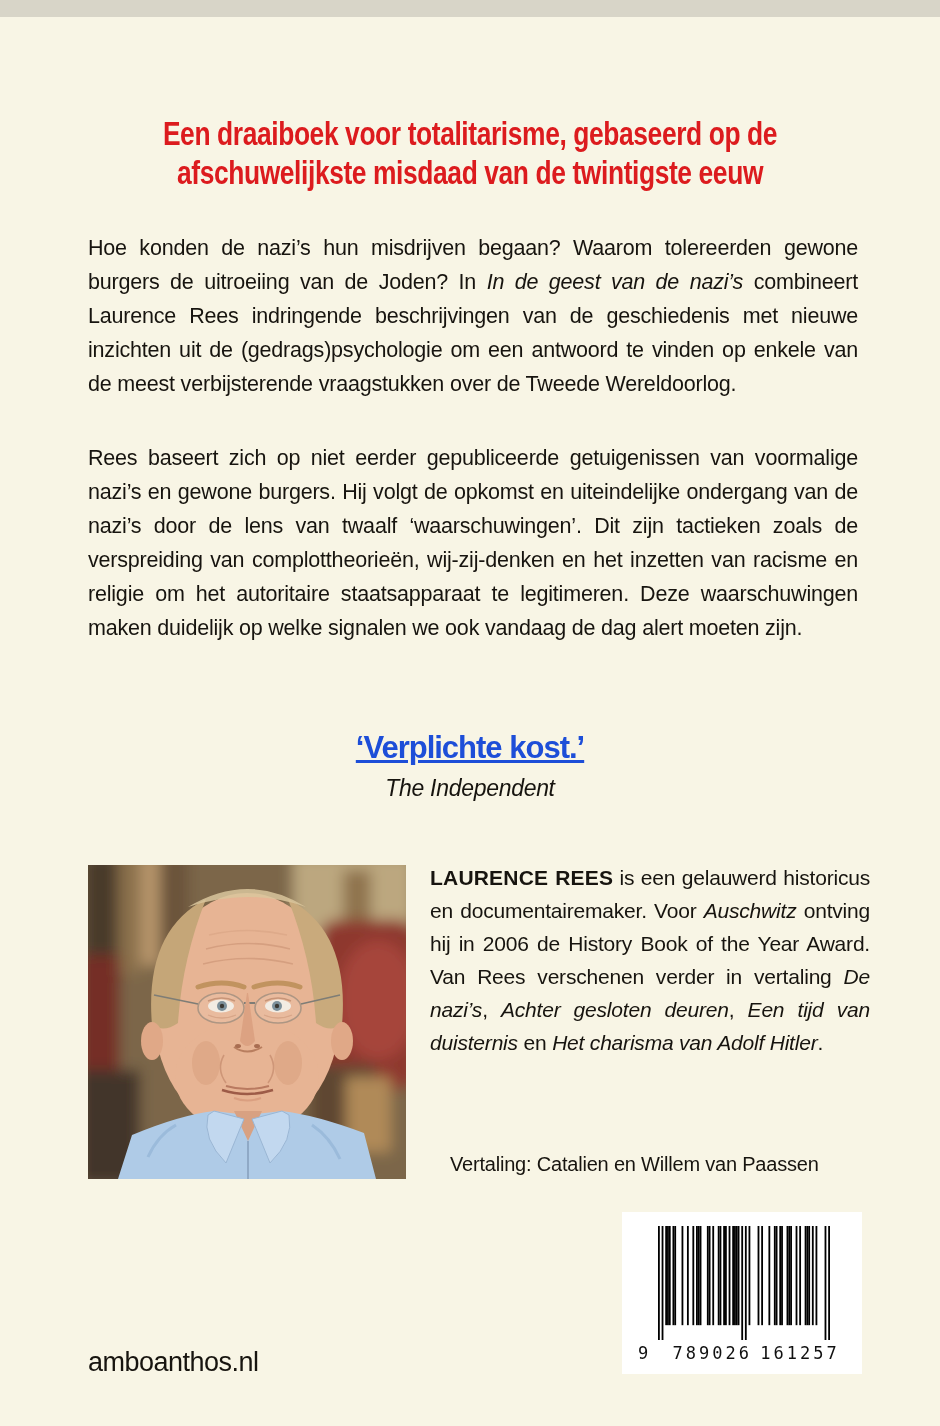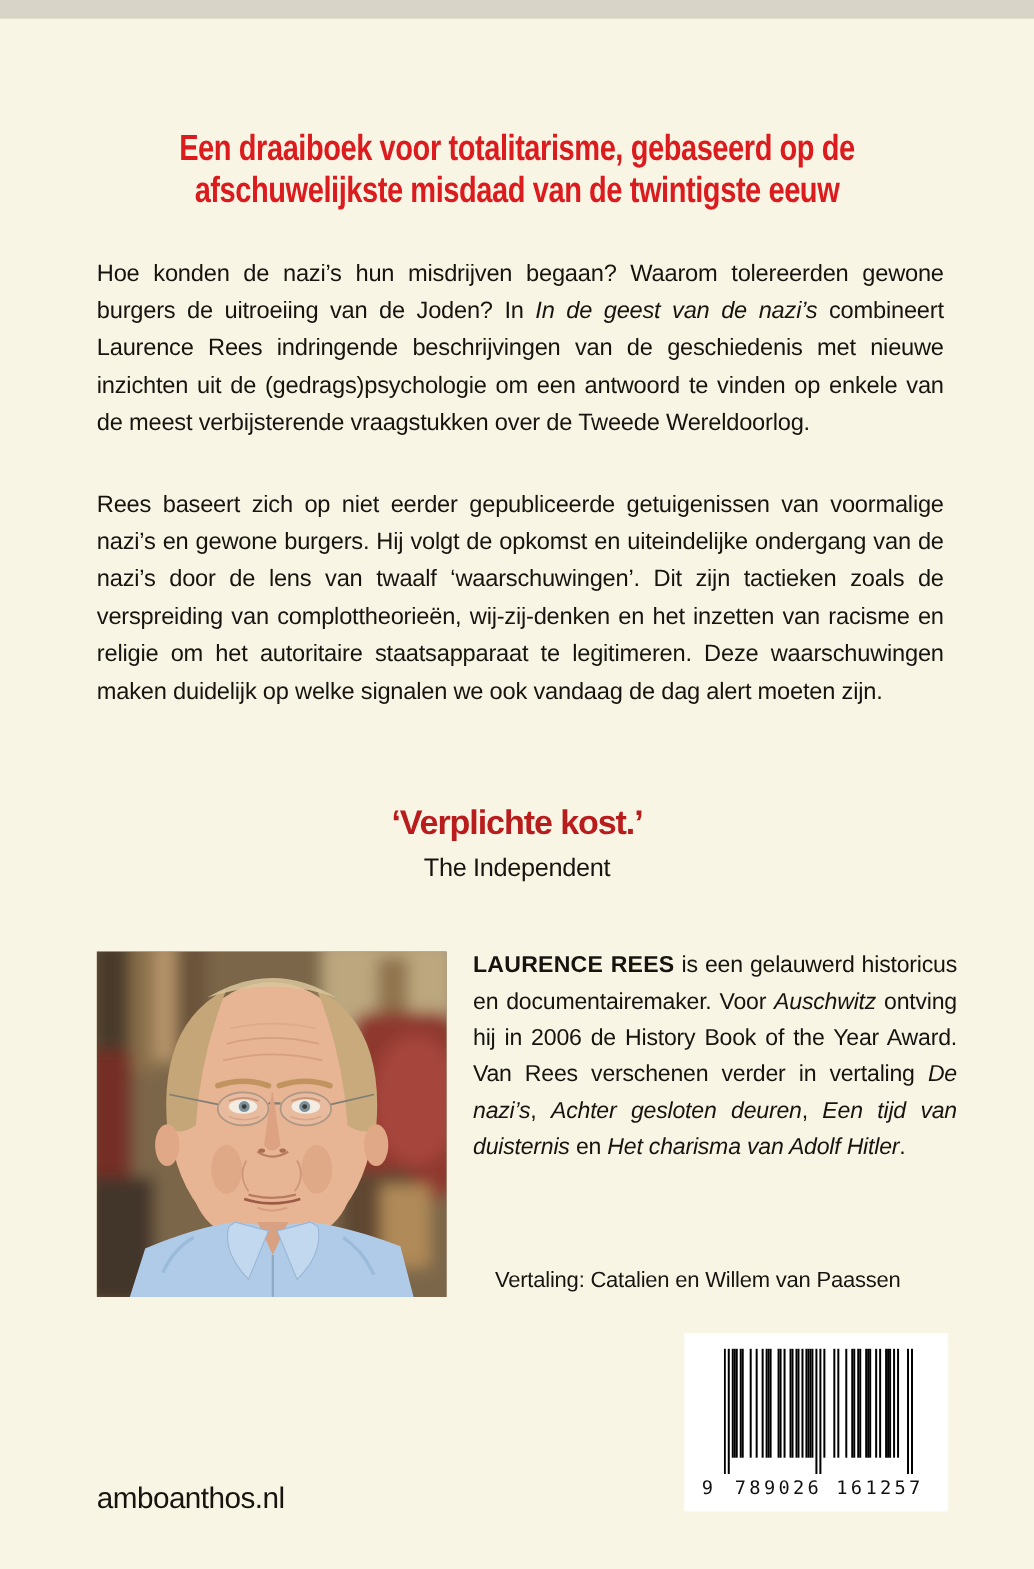--- a/index.html
+++ b/index.html
@@ -34,24 +34,24 @@
   .blurb.p1 { top:214px; }
   .blurb.p2 { top:424px; }
   
   .quotes {
     position:absolute; top:712px; left:0; right:0;
     display:flex; justify-content:center; gap:74px;
   }
   .quote-col { text-align:center; }
   .quote-text {
     font-size:31px; font-weight:bold; letter-spacing:-1px;
-    color:#b91c1c; line-height:38px;
+    color:#1d4ed8; line-height:38px;text-decoration:underline;
   }
   .quote-source {
-    font-size:23px; letter-spacing:-0.3px;
+    font-size:23px; font-style:italic; letter-spacing:-0.3px;
     margin-top:8px; color:#17140F;
   }
   
   .author-photo {
     position:absolute; left:88px; top:848px;
     width:318px; height:314px;
     background:#7C6648;
     overflow:hidden;
   }
   .author-photo svg { display:block; width:100%; height:100%; }
@@ -73,21 +73,21 @@
     background:#ffffff;
   }
   .barcode-box svg { position:absolute; left:36px; top:14px; }
   .bc-digit {
     position:absolute;
     font-family:"DejaVu Sans Mono", monospace;
     font-size:17px; color:#111;
     top:131px;
   }
   .bc-left  { left:16px; }
-  .bc-mid   { left:46px;  width:84px; text-align:left; letter-spacing:3px; }
+  .bc-mid   { left:46px;  width:84px; text-align:right; letter-spacing:3px; }
   .bc-right { left:136px; width:84px; text-align:center; letter-spacing:3px; }
   
   .publisher {
     position:absolute; left:88px; top:1330px;
     font-size:27px; letter-spacing:-0.5px;
     color:#17140F;
   }
 </style>
 </head>
 <body>

